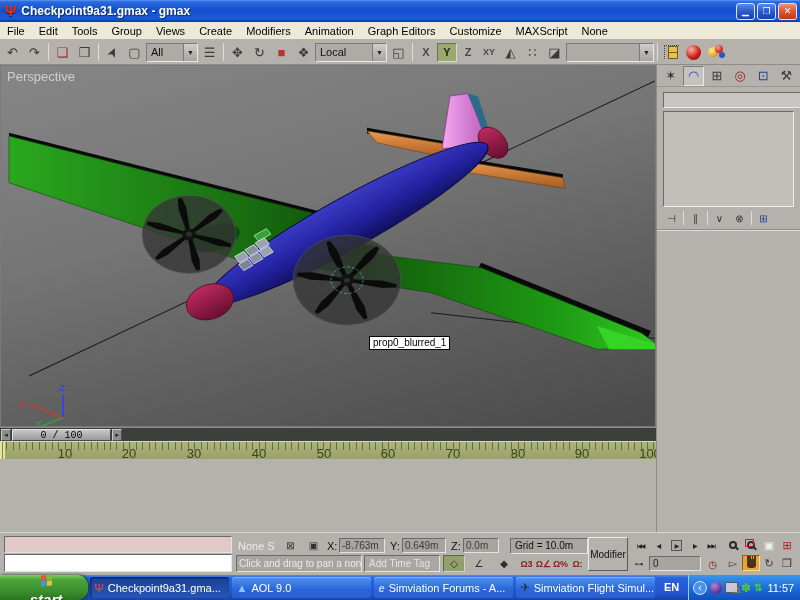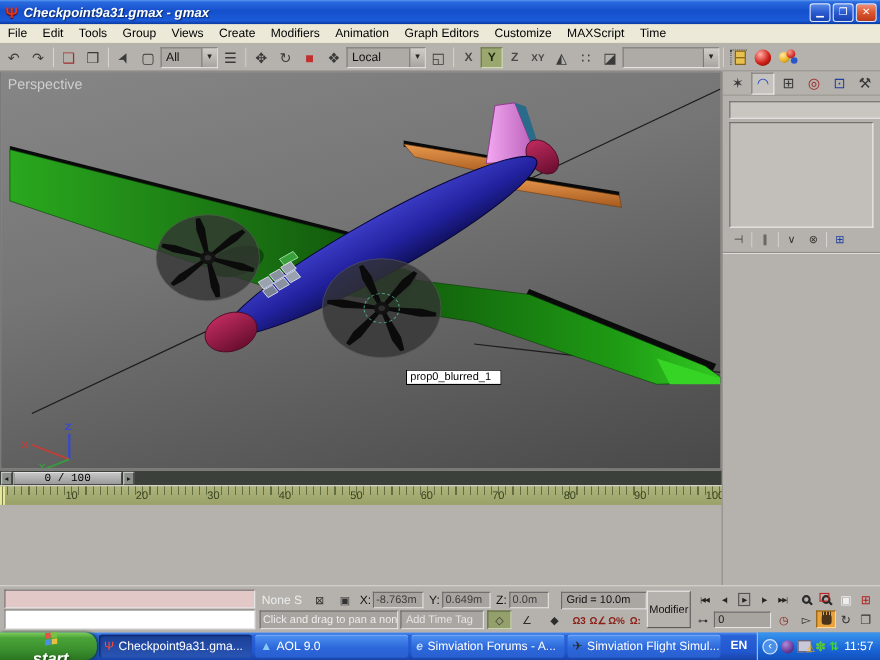--- a/index.html
+++ b/index.html
@@ -3,21 +3,21 @@
 <meta charset="utf-8">
 <style>
   * { margin:0; padding:0; box-sizing:border-box; }
   html,body { width:800px; height:600px; overflow:hidden; font-family:"Liberation Sans",sans-serif; }
   .app { width:800px; height:600px; display:flex; flex-direction:column; background:#b5b2ad; }
 
   
   .titlebar { height:22px; display:flex; align-items:center; padding:0 3px 0 5px;
     background:linear-gradient(180deg,#5a9af0 0%,#2a6ae0 8%,#1550cc 45%,#1b5ad8 85%,#0a38a0 100%); }
   .tlogo { color:#e83418; font-weight:bold; font-size:14px; margin-right:5px; text-shadow:0 1px 1px #400; }
-  .ttext { color:#fff; font-weight:bold; font-size:12px; text-shadow:1px 1px 1px #0a2a6a; flex:1;font-style:italic; }
+  .ttext { color:#fff; font-weight:bold; font-size:12px; text-shadow:1px 1px 1px #0a2a6a; flex:1; }
   .winbtns { display:flex; gap:2px; }
   .wbtn { width:19px; height:17px; border:1px solid #dce6f8; border-radius:3px; color:#fff; font-size:9px;
     display:flex; align-items:center; justify-content:center;
     background:linear-gradient(180deg,#5a8ae8,#2a5ad0 50%,#1a42b0); }
   .wbtn.close { background:linear-gradient(180deg,#f09078,#e05a34 45%,#c03818); }
 
   
   .menubar { height:18px; background:#ece9d8; border-bottom:1px solid #b8b4a2; display:flex; align-items:center; }
   .menu-item { font-size:11px; color:#000; padding:0 7px; height:100%; display:flex; align-items:center; cursor:default; }
 
@@ -44,37 +44,37 @@
   .tvicon::before { content:''; position:absolute; right:1px; top:0; width:8px; height:5px; background:#e8c050; border:1px solid #7a5a10; }
   .tvicon::after { content:''; position:absolute; right:1px; bottom:0; width:8px; height:5px; background:#e8c050; border:1px solid #7a5a10; }
 
   
   .main { flex:1; display:flex; }
   .vpcol { width:656px; display:flex; flex-direction:column; }
   .viewport { position:relative; width:656px; height:362px; border:1px solid #7a7a7a;
     background:linear-gradient(165deg,#868686 0%,#757575 40%,#5e5e5e 70%,#494949 100%); overflow:hidden; }
   .vplabel { position:absolute; left:6px; top:3px; font-size:13px; color:#cfcfcf; z-index:5; }
   .tooltip { position:absolute; left:368px; top:270px; background:#ffffff; border:1px solid #000;
-    font-size:10px; color:#000; padding:0 9px 1px 3px; z-index:6; white-space:nowrap; }
+    font-size:10px; color:#000; padding:0 3px 1px 3px; z-index:6; white-space:nowrap; }
   .scene { position:absolute; left:0; top:0; width:100%; height:100%; }
 
   
   .timeslider { height:14px; background:#3b403b; position:relative; border-top:1px solid #8a8a8a;font-family:Liberation Mono, monospace; }
   .ts-arrow { position:absolute; top:1px; width:10px; height:12px; background:#8a8f8a; color:#1a1a1a; font-size:6px;
     display:flex; align-items:center; justify-content:center; border:1px solid; border-color:#c8c8c8 #4a4a4a #4a4a4a #c8c8c8; }
   .ts-left { left:1px; } .ts-right { left:112px; }
   .ts-handle { position:absolute; left:12px; top:1px; width:99px; height:12px; text-align:center;
     background:linear-gradient(180deg,#c6c6c6,#9a9a9a); border:1px solid; border-color:#e2e2e2 #4a4a4a #4a4a4a #e2e2e2;
     font-size:10px; color:#000; line-height:11px; border-radius:1px; }
 
   
   .trackbar { height:18px; position:relative; border-top:1px solid #d8d8c8; background:linear-gradient(180deg,#adb47c,#99a168); overflow:hidden; }
   .tb-ticks { position:absolute; left:0; top:0; width:100%; height:8px;
     background:repeating-linear-gradient(90deg,#656d42 0 1px,transparent 1px 6.47px); }
-  .tb-label { position:absolute; top:4px; transform:translateX(-50%); font-size:10px; color:#39421f; }
+  .tb-label { position:absolute; top:4px; transform:translateX(-50%); font-size:13px; color:#39421f; }
   .tb-zero { position:absolute; left:0; top:0; width:6px; height:100%;
     background:linear-gradient(90deg,#e4e69c 0 2px,#7d824e 2px 3px,#e4e69c 3px 5px,transparent 5px); }
 
   
   .cmdpanel { width:144px; background:#b5b2ad; border-left:1px solid #8f8c87; display:flex; flex-direction:column; }
   .cp-tabs { height:22px; display:flex; align-items:center; justify-content:space-around; padding:0 2px; border-bottom:1px solid #9a978f; }
   .cp-tab { width:21px; height:20px; display:flex; align-items:center; justify-content:center; font-size:13px; color:#3a3a3a; }
   .cp-tab.active { background:#c6c3be; border:1px solid; border-color:#7a7a7a #e8e8e8 #e8e8e8 #7a7a7a; }
   .cp-tab .blue { color:#2248c8; }
   .cp-namerow { display:flex; align-items:center; gap:4px; padding:5px 6px 3px 6px; }
@@ -173,21 +173,21 @@
     <span class="menu-item">Edit</span>
     <span class="menu-item">Tools</span>
     <span class="menu-item">Group</span>
     <span class="menu-item">Views</span>
     <span class="menu-item">Create</span>
     <span class="menu-item">Modifiers</span>
     <span class="menu-item">Animation</span>
     <span class="menu-item">Graph Editors</span>
     <span class="menu-item">Customize</span>
     <span class="menu-item">MAXScript</span>
-    <span class="menu-item">Time</span>
+    <span class="menu-item">None</span>
   </div>
 
   <div class="toolbar">
     <span class="tbtn">↶</span>
     <span class="tbtn">↷</span>
     <span class="tsep"></span>
     <span class="tbtn" style="color:#a03030">❑</span>
     <span class="tbtn">❒</span>
     <span class="tsep"></span>
     <span class="tbtn" style="transform:rotate(-65deg)">➤</span>

